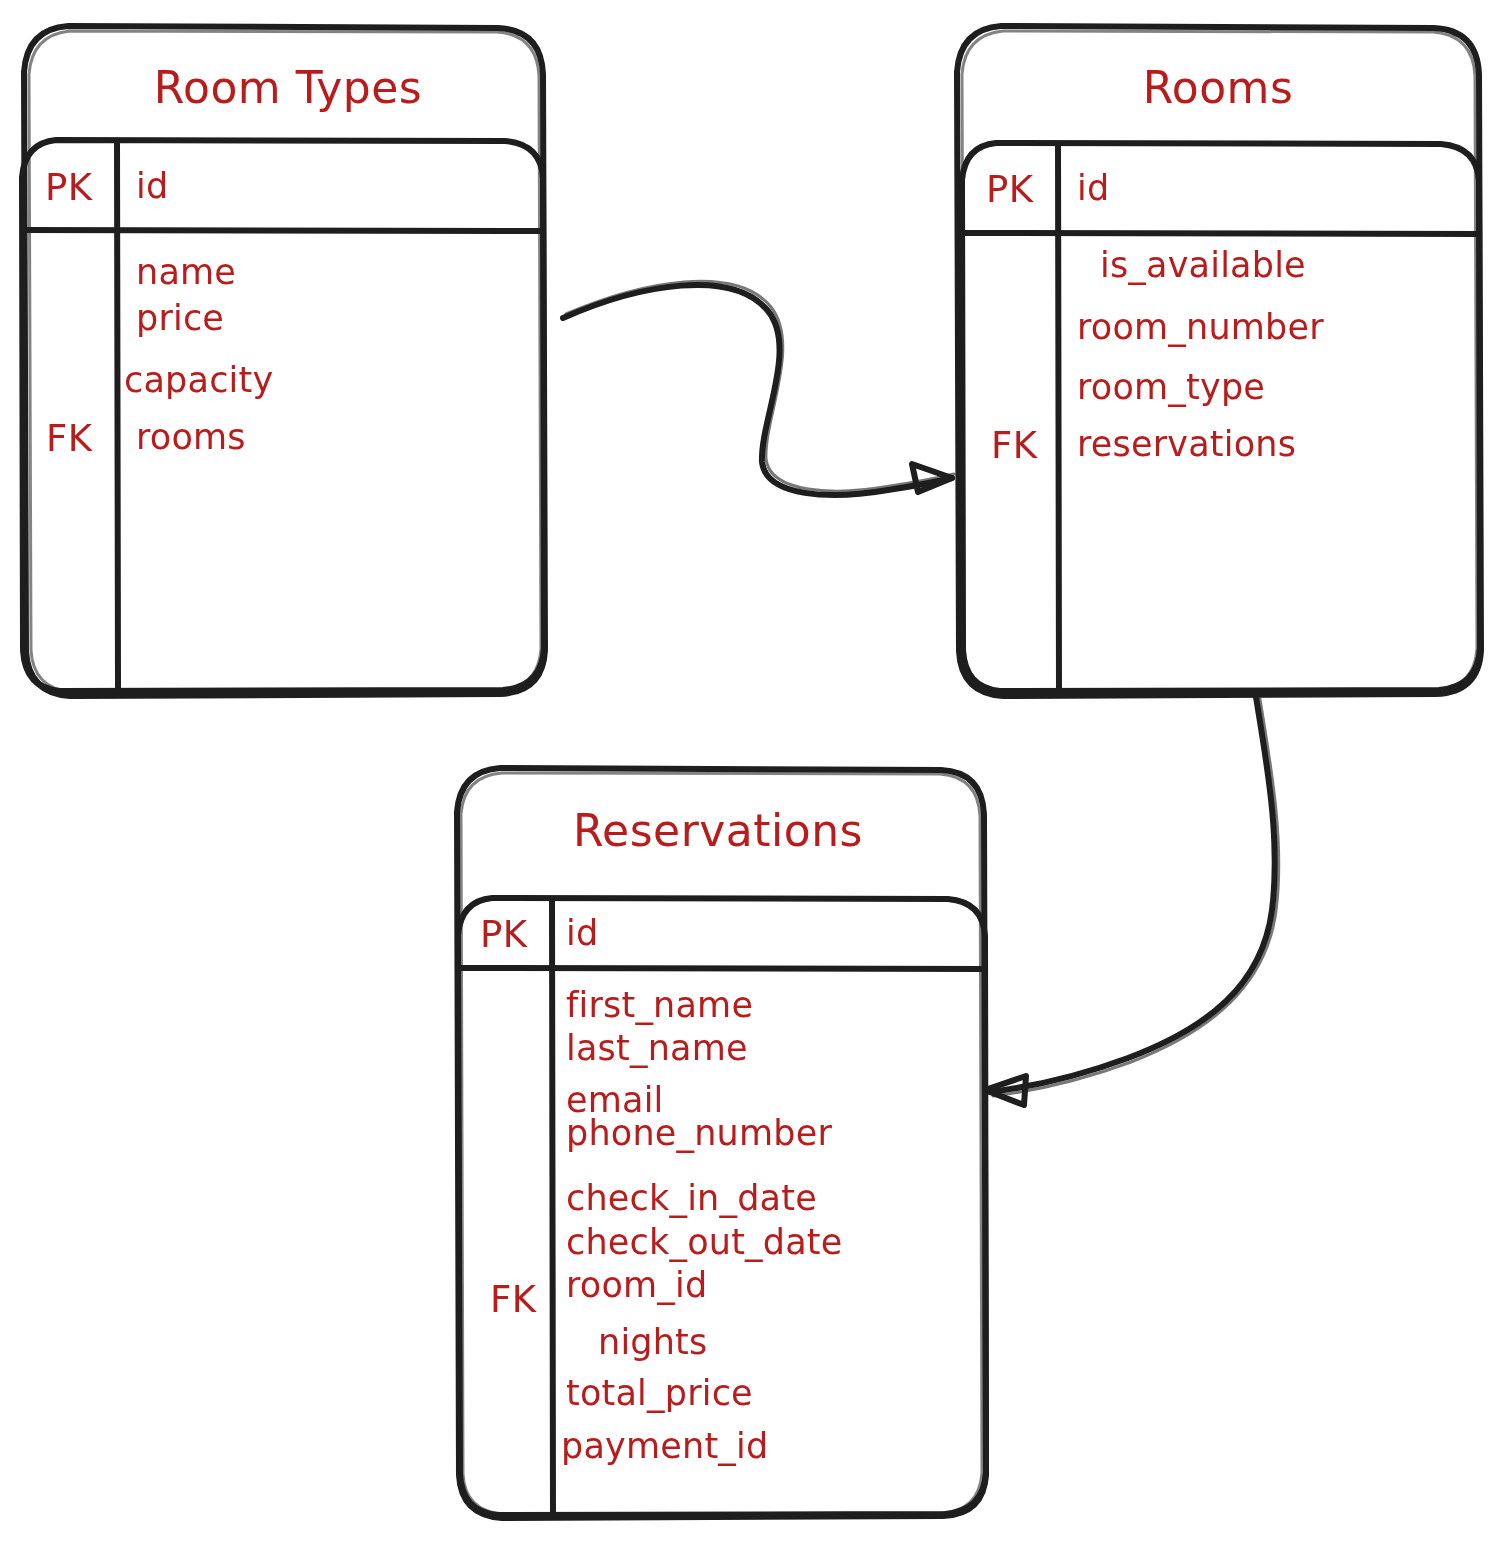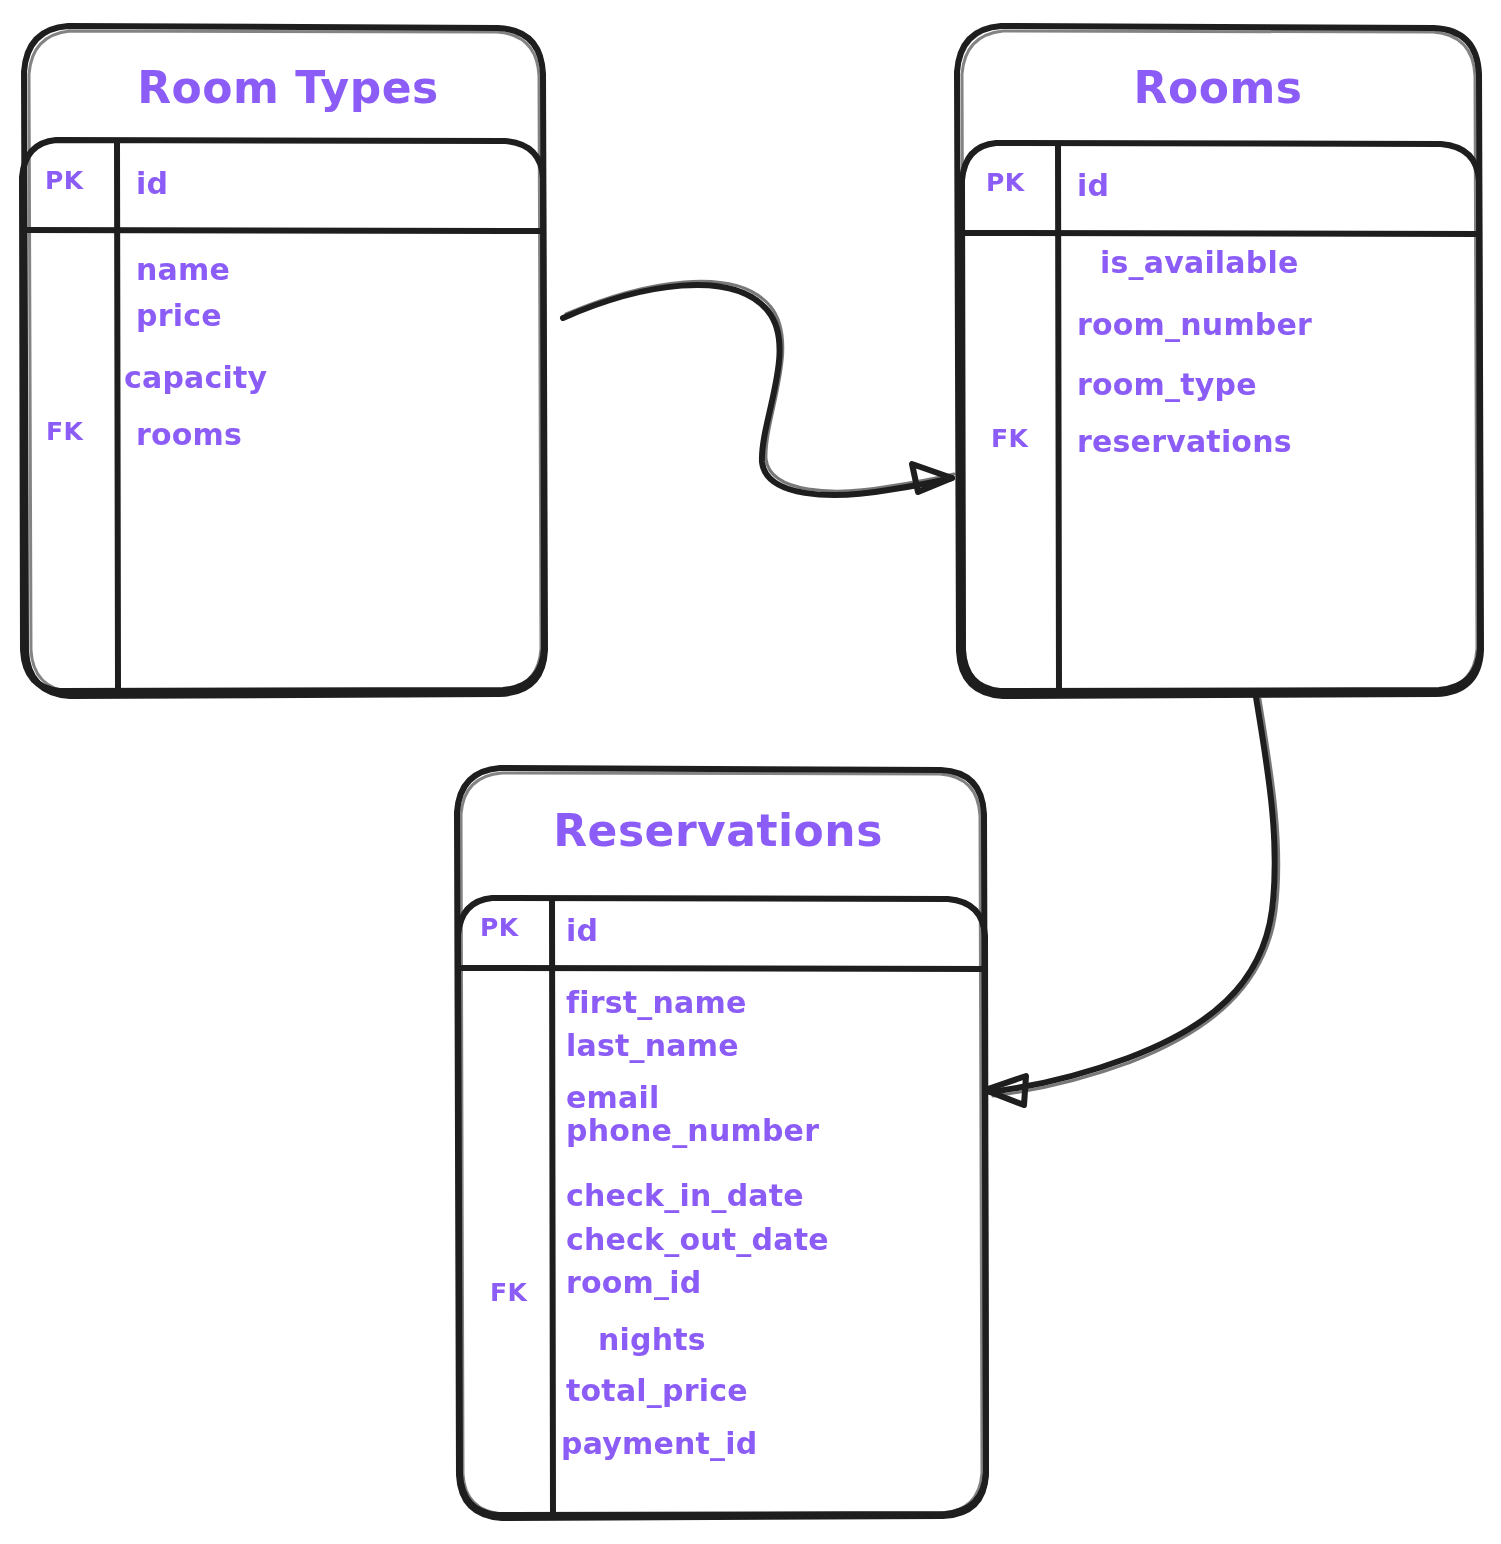--- a/index.html
+++ b/index.html
@@ -26,38 +26,37 @@
   }
   .stroke {
     fill: none;
     stroke: #1e1e1e;
     stroke-linecap: round;
     stroke-linejoin: round;
   }
   .entity-card { position: absolute; }
   .txt {
     position: absolute;
-    color: #8b5cf6;
+    color: #b91c1c;
     white-space: nowrap;
     font-family: "DejaVu Sans", sans-serif;
-    font-weight: bold;
   }
   .entity-title {
     font-size: 44px;
     letter-spacing: 0.5px;
     text-align: center;
     transform: translateX(-50%);
   }
   .key-label {
-    font-size: 25px;
+    font-size: 37px;
     letter-spacing: 0.5px;
     text-align: center;
   }
   .field-label {
-    font-size: 30px;
+    font-size: 35px;
     letter-spacing: 0.2px;
   }
 </style>
 </head>
 <body>
 
 <div id="canvas">
 
   <svg class="layer" viewBox="0 0 1501 1544">
 

